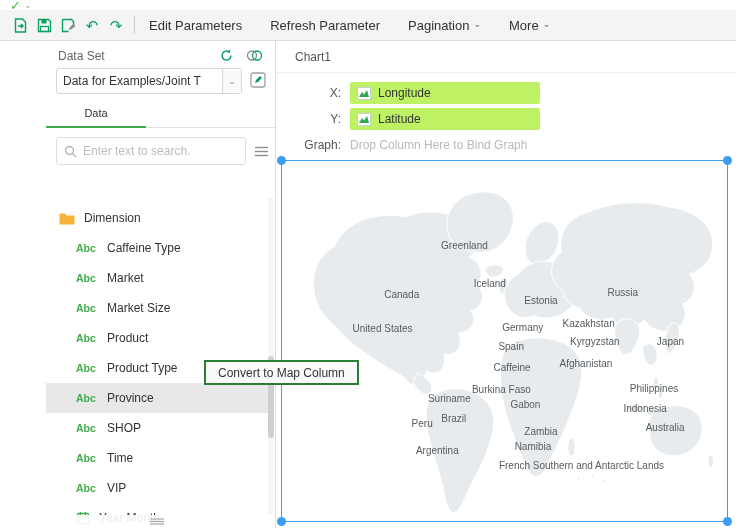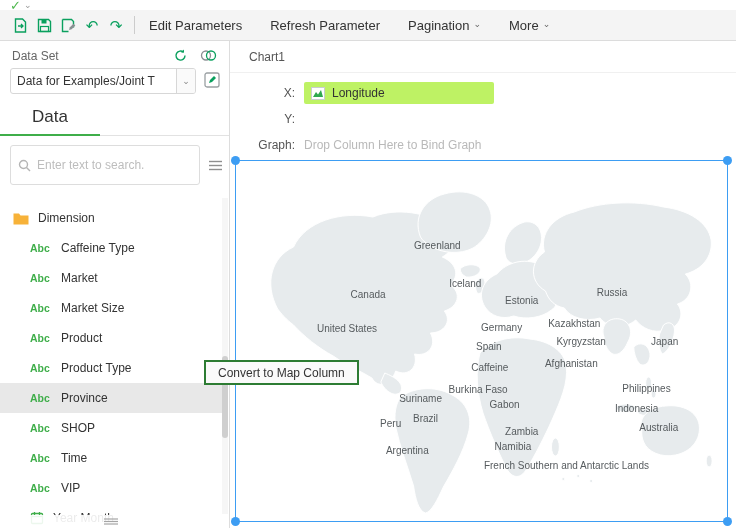--- a/index.html
+++ b/index.html
@@ -15,35 +15,35 @@
   
   .toolbar { height:31px; background:#f4f4f4; border-bottom:1px solid #dcdcdc; display:flex; align-items:center; padding:0 8px; }
   .tb-icon { width:24px; height:22px; display:flex; align-items:center; justify-content:center; cursor:pointer; }
   .tb-icon.glyph { font-size:15px; color:#0aa05e; line-height:1; }
   .tb-sep { width:1px; height:18px; background:#ccc; margin:0 10px 0 6px; }
   .menus { display:flex; gap:28px; font-size:13px; color:#333; margin-left:4px; }
   .menu-item { display:flex; align-items:center; gap:4px; cursor:pointer; white-space:nowrap; }
   .menu-caret { font-size:9px; color:#666; margin-top:-2px; }
 
   
-  .content { display:flex; height:487px; }
+  .content { display:flex; height:487px;margin-left:46px; }
 
   
   .sidebar { width:230px; border-right:1px solid #ddd; position:relative; background:#fff; flex:none; }
   .ds-header { display:flex; justify-content:space-between; align-items:center; padding:7px 12px 3px 12px; color:#666; }
   .ds-icons { display:flex; gap:12px; align-items:center; }
   .ds-icons .icn { cursor:pointer; display:flex; }
   .ds-row { display:flex; align-items:center; padding:2px 8px 2px 10px; gap:7px; }
   .ds-select { flex:1; border:1px solid #d7d7d7; border-radius:3px; height:26px; display:flex; align-items:stretch; background:#fff; cursor:pointer; overflow:hidden; }
   .ds-value { flex:1; padding:5px 6px 0 6px; white-space:nowrap; overflow:hidden; color:#333; }
   .ds-caret { width:19px; border-left:1px solid #d7d7d7; display:flex; align-items:center; justify-content:center; color:#888; font-size:9px; background:#fafafa; }
   .tabs { display:flex; border-bottom:1px solid #e2e2e2; margin-top:5px; }
-  .tab.active { width:100px; text-align:center; padding:6px 0 7px 0; color:#333; font-size:17px; border-bottom:2px solid #3fae4a; margin-bottom:-1px; cursor:pointer; }
+  .tab.active { width:100px; text-align:center; padding:6px 0 7px 0; color:#333; font-size:11px; border-bottom:2px solid #3fae4a; margin-bottom:-1px; cursor:pointer; }
   .search-row { display:flex; align-items:center; padding:9px 8px 6px 10px; gap:9px; }
-  .search-box { flex:1; border:1px solid #ddd; border-radius:3px; height:40px; display:flex; align-items:center; padding:0 7px; gap:6px; background:#fff; }
+  .search-box { flex:1; border:1px solid #ddd; border-radius:3px; height:28px; display:flex; align-items:center; padding:0 7px; gap:6px; background:#fff; }
   .search-box input { border:none; outline:none; flex:1; font-size:12px; color:#333; min-width:0; background:transparent; font-family:inherit; }
   .search-box input::placeholder { color:#bdbdbd; }
   .list-icon { cursor:pointer; display:flex; padding-right:4px; }
 
   .tree { position:absolute; top:157px; bottom:0; left:0; right:7px; overflow:hidden; padding-top:5px; }
   .tree-row { height:30px; display:flex; align-items:center; gap:9px; padding-left:13px; cursor:pointer; }
   .tree-row.field-row { padding-left:30px; }
   .tree-row.selected { background:#e8e8e8; }
   .row-label { color:#333; }
   .abc { color:#3fae4a; font-size:10.5px; font-weight:bold; width:22px; flex:none; }
@@ -255,20 +255,27 @@
         <div class="pill">
           <svg width="14" height="13" viewBox="0 0 14 13">
               <rect x="0.5" y="0.5" width="13" height="12" fill="#fff" stroke="#c9cdd0"></rect>
               <path d="M2 10l3-5 2 2.5 3-4.5 2 7z" fill="#2fa84f"></path>
             </svg>
           <span>Longitude</span>
         </div>
       </div>
       <div class="bind-row">
         <span class="bind-label">Y:</span>
+        <div class="pill">
+          <svg width="14" height="13" viewBox="0 0 14 13">
+              <rect x="0.5" y="0.5" width="13" height="12" fill="#fff" stroke="#c9cdd0"></rect>
+              <path d="M2 10l3-5 2 2.5 3-4.5 2 7z" fill="#2fa84f"></path>
+            </svg>
+          <span>Latitude</span>
+        </div>
       </div>
       <div class="bind-row">
         <span class="bind-label">Graph:</span>
         <span class="graph-placeholder">Drop Column Here to Bind Graph</span>
       </div>
     </div>
 
     <div class="map-wrap">
       <span class="handle tl"></span>
       <span class="handle tr"></span>

